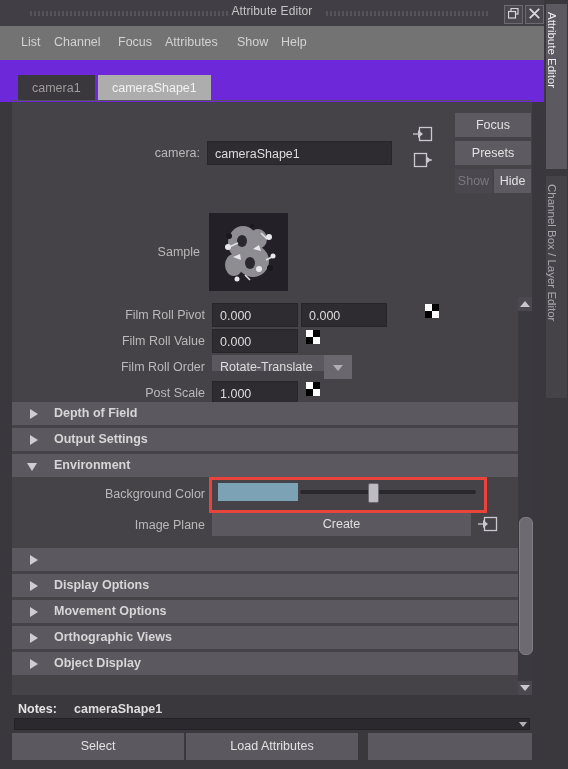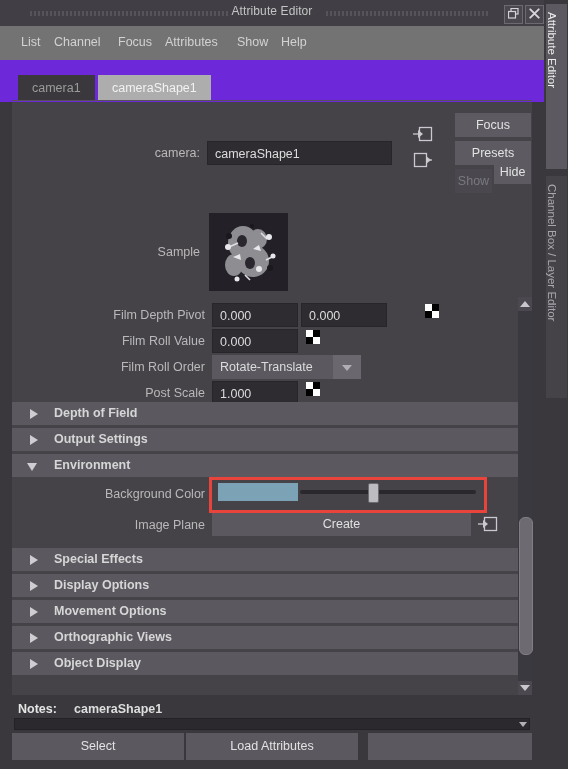--- a/index.html
+++ b/index.html
@@ -55,21 +55,21 @@
 
   .sample-box{position:absolute;left:209px;top:213px;width:79px;height:78px;background:#232127;
      overflow:hidden;}
   .sample-box svg{display:block;}
 
   
   .attrarea{position:absolute;left:12px;top:297px;width:520px;height:398px;background:#454248;}
   .checker{position:absolute;width:14px;height:14px;cursor:pointer;}
   .checker i{position:absolute;width:7px;height:7px;display:block;}
 
-  .combo{position:absolute;height:24px;background:#5b585f;cursor:pointer;padding-left:9px;}
+  .combo{position:absolute;height:16px;background:#5b585f;cursor:pointer;}
   .combo .ctext{position:absolute;left:8px;top:0;line-height:24px;font-size:12.5px;color:#dcdcdc;}
   .combo .carrow{position:absolute;right:0;top:0;width:28px;height:24px;background:#6a676e;}
   .combo .carrow:after{content:"";position:absolute;left:9px;top:10px;
      border-left:5px solid transparent;border-right:5px solid transparent;border-top:6px solid #b0aeb4;}
 
   
   .section{position:absolute;left:12px;width:506px;height:23px;background:#5b585f;cursor:pointer;}
   .section .stitle{position:absolute;left:42px;top:0;line-height:23px;font-size:12.5px;
      font-weight:bold;color:#d6d6d6;}
   .tri{position:absolute;left:18px;top:7px;width:0;height:0;}
@@ -174,21 +174,21 @@
     <svg width="20" height="16" viewBox="0 0 20 16">
       <rect x="1.5" y="1.5" width="12" height="13" fill="none" stroke="#cbc9cf" stroke-width="1.3"></rect>
       <path d="M13 8 L19 8" stroke="#cbc9cf" stroke-width="1.3"></path>
       <path d="M13 4 L18 8 L13 12 Z" fill="#cbc9cf"></path>
     </svg>
   </div>
 
   <div class="sidebtn" style="left:455px;top:113px;">Focus</div>
   <div class="sidebtn" style="left:455px;top:141px;">Presets</div>
   <div class="sidebtn half dim" style="left:455px;top:169px;">Show</div>
-  <div class="sidebtn half" style="left:494px;top:160px;">Hide</div>
+  <div class="sidebtn half" style="left:494px;top:169px;">Hide</div>
 
   <div class="lbl" style="left:100px;top:245px;width:100px;">Sample</div>
   <div class="sample-box">
     <svg width="79" height="78" viewBox="0 0 79 78">
       <rect width="79" height="78" fill="#232127"></rect>
       <g fill="#8d8d92">
         <ellipse cx="34" cy="30" rx="15" ry="17"></ellipse>
         <ellipse cx="44" cy="48" rx="16" ry="16"></ellipse>
         <ellipse cx="49" cy="26" rx="9" ry="10"></ellipse>
         <ellipse cx="25" cy="52" rx="9" ry="11"></ellipse>
@@ -215,21 +215,21 @@
       <g fill="#1a181d">
         <circle cx="20" cy="23" r="3"></circle>
         <circle cx="61" cy="55" r="3"></circle>
         <circle cx="43" cy="13" r="2"></circle>
       </g>
     </svg>
   </div>
 
   <div class="attrarea"></div>
 
-  <div class="lbl" style="left:40px;top:308px;width:165px;">Film Depth Pivot</div>
+  <div class="lbl" style="left:40px;top:308px;width:165px;">Film Roll Pivot</div>
   <div class="field" style="left:212px;top:303px;width:86px;">0.000</div>
   <div class="field" style="left:301px;top:303px;width:86px;">0.000</div>
   <div class="checker" style="left:425px;top:304px;">
     <i style="left:0;top:0;background:#ffffff"></i>
       <i style="left:7px;top:0;background:#000000"></i>
     <i style="left:0;top:7px;background:#000000"></i>
       <i style="left:7px;top:7px;background:#ffffff"></i>
   </div>
 
   <div class="lbl" style="left:40px;top:334px;width:165px;">Film Roll Value</div>
@@ -280,21 +280,20 @@
   <div class="ioicon" style="left:478px;top:515px;">
     <svg width="20" height="18" viewBox="0 0 20 18">
       <rect x="6.5" y="2.5" width="12" height="13" fill="none" stroke="#cbc9cf" stroke-width="1.3"></rect>
       <path d="M0 9 L6 9" stroke="#cbc9cf" stroke-width="1.3"></path>
       <path d="M5 5 L10 9 L5 13 Z" fill="#cbc9cf"></path>
     </svg>
   </div>
 
   <div class="section" style="top:548px;">
     <div class="tri right"></div>
-    <div class="stitle">Special Effects</div>
   </div>
   <div class="section" style="top:574px;">
     <div class="tri right"></div>
     <div class="stitle">Display Options</div>
   </div>
   <div class="section" style="top:600px;">
     <div class="tri right"></div>
     <div class="stitle">Movement Options</div>
   </div>
   <div class="section" style="top:626px;">

